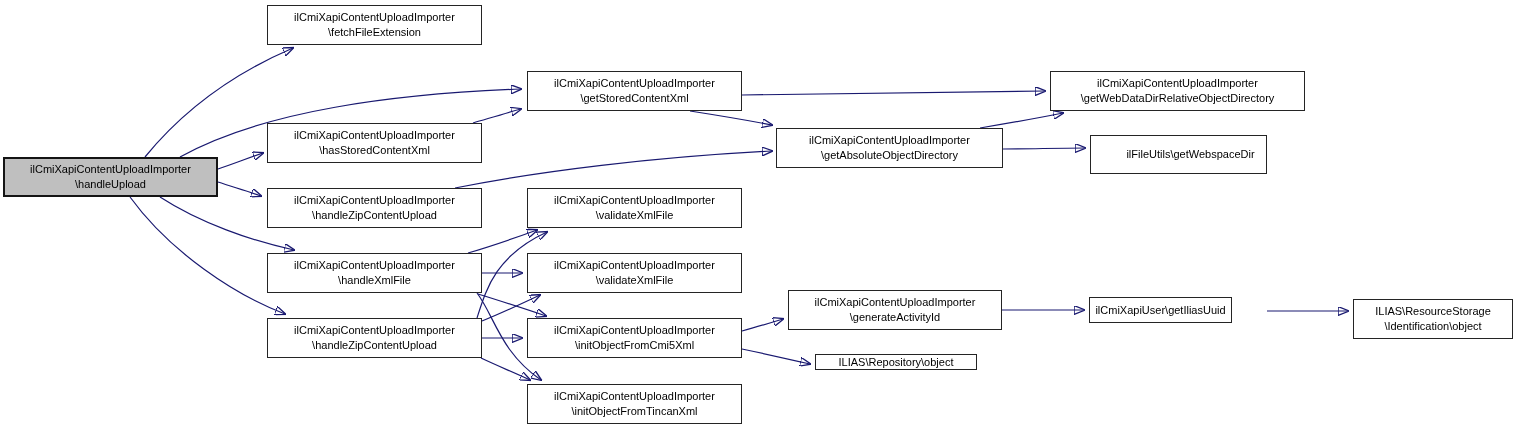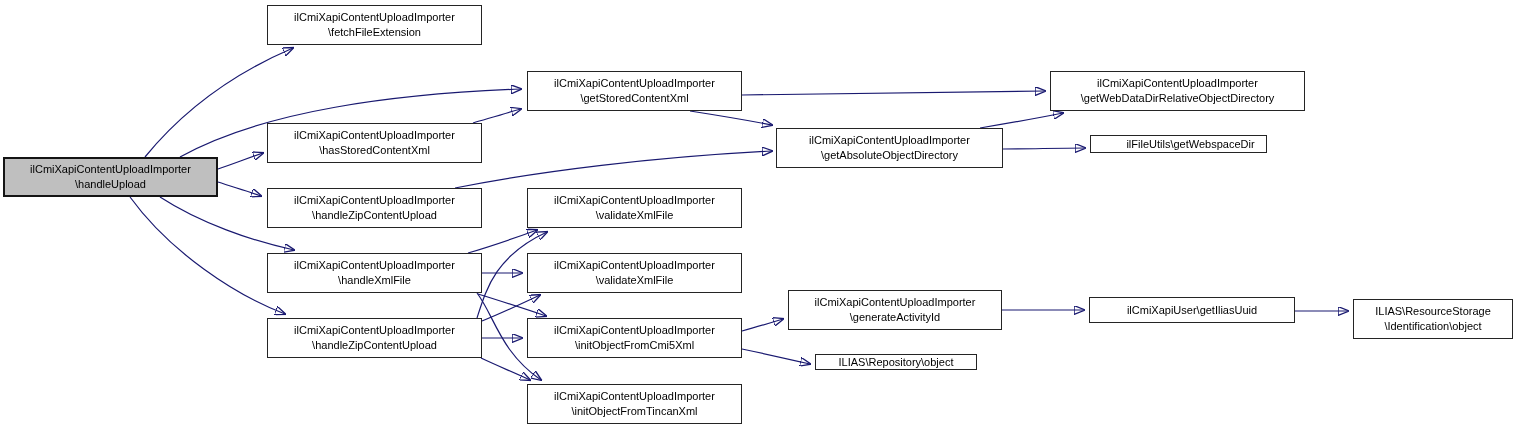--- a/index.html
+++ b/index.html
@@ -149,25 +149,25 @@
 
   <div class="node" style="left:815px; top:354px; width:162px; height:16px;">
     <span>ILIAS\Repository\object</span>
   </div>
 
   <div class="node" style="left:1050px; top:71px; width:255px; height:40px;">
     <span>ilCmiXapiContentUploadImporter</span>
     <span>\getWebDataDirRelativeObjectDirectory</span>
   </div>
 
-  <div class="node" style="left:1090px; top:135px; width:177px; height:18px;padding-left:26px;">
+  <div class="node" style="left:1090px; top:135px; width:177px; height:39px;padding-left:26px;">
     <span>ilFileUtils\getWebspaceDir</span>
   </div>
 
-  <div class="node" style="left:1089px; top:297px; width:206px; height:26px;">
+  <div class="node" style="left:1089px; top:297px; width:143px; height:26px;">
     <span>ilCmiXapiUser\getIliasUuid</span>
   </div>
 
   <div class="node" style="left:1353px; top:299px; width:160px; height:40px;">
     <span>ILIAS\ResourceStorage</span>
     <span>\Identification\object</span>
   </div>
 
 </div>
 

